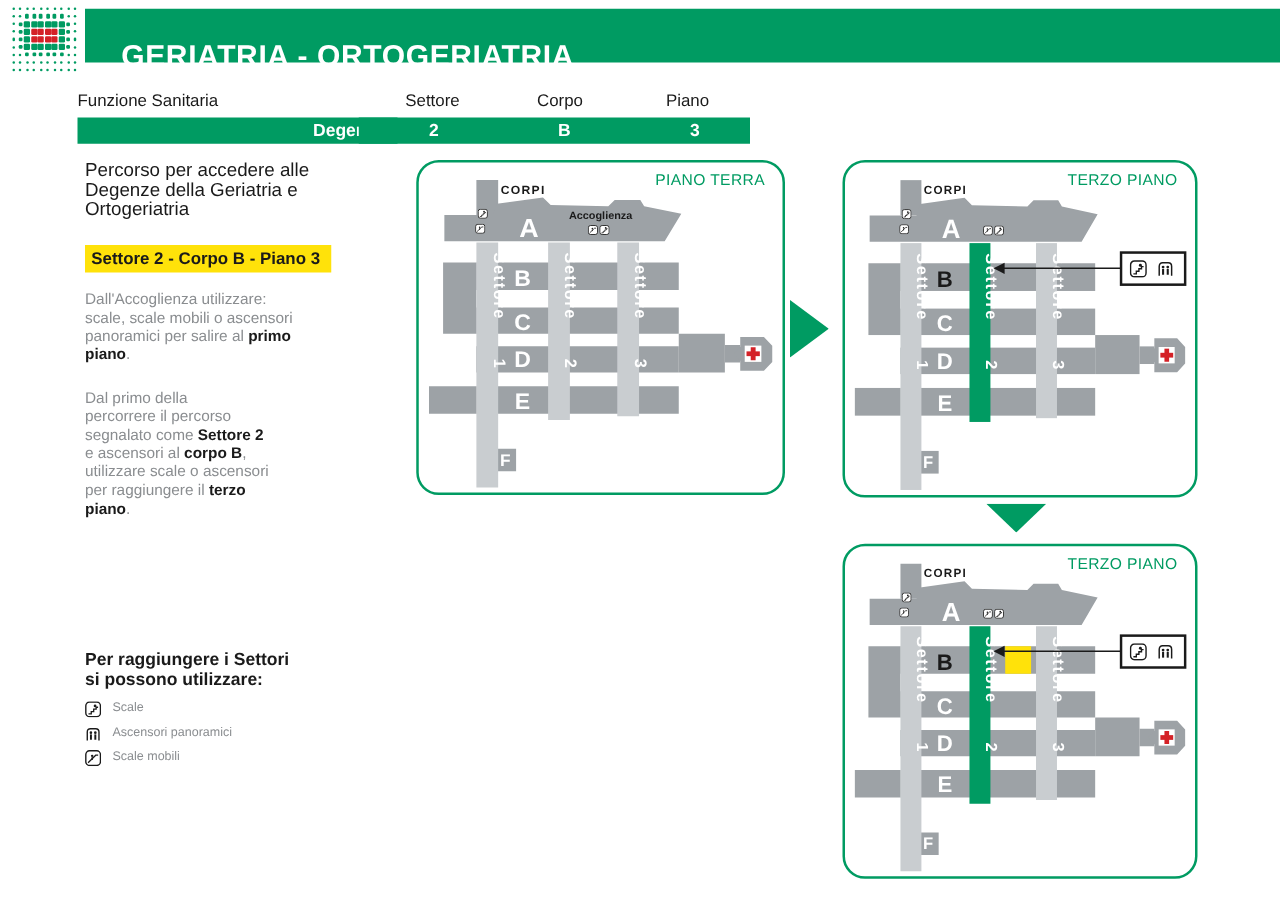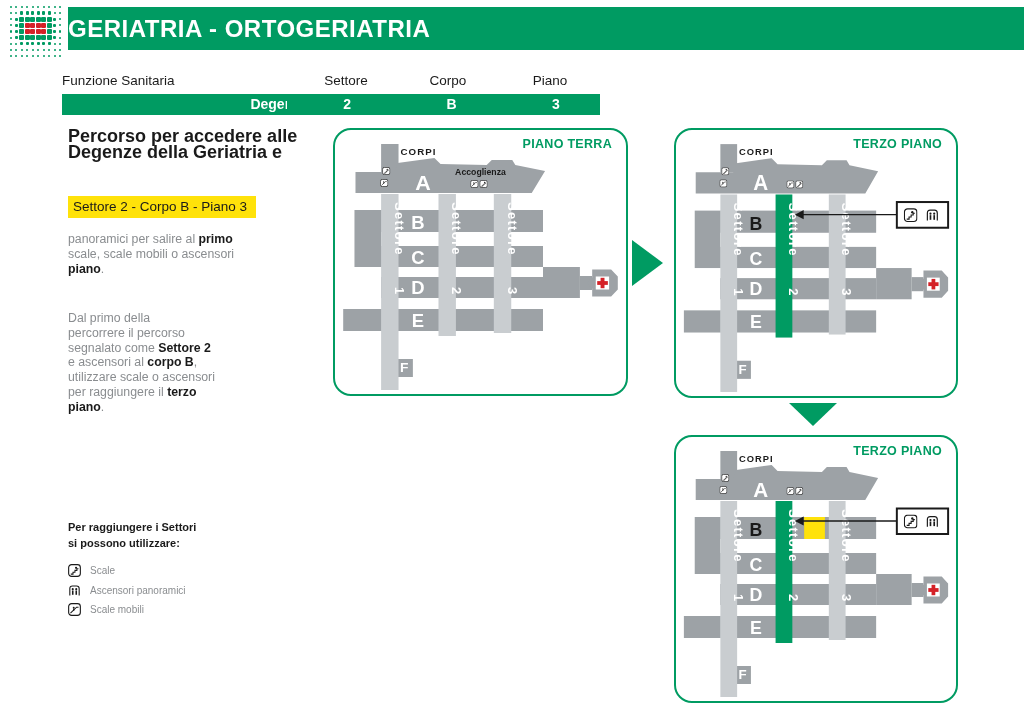--- a/index.html
+++ b/index.html
@@ -10,47 +10,47 @@
   
   .logo{left:8px;top:4px;width:55px;height:55px;display:flex;flex-direction:column;justify-content:space-between}
   .logo-row{display:flex;height:6px}
   .logo-cell{width:5.5px;height:6px;display:flex;align-items:center;justify-content:center}
   .dot{border-radius:1px;background:var(--green)}
   .dot.s{width:2.2px;height:2.2px}
   .dot.m{width:3.4px;height:3.4px}
   .dot.l{width:4.6px;height:4.6px}
   .dot.R{width:4.6px;height:4.6px;background:var(--red)}
   .title-bar{left:68px;top:7px;width:956px;height:43px;background:var(--green)}
-  .title-bar h1{margin:0;font-size:24px;line-height:43px;color:#fff;font-weight:bold;letter-spacing:.5px}
+  .title-bar h1{margin:17px;padding-left:12px;font-size:24px;line-height:43px;color:#fff;font-weight:bold;letter-spacing:.5px}
   
   .tbl-head{top:73px;height:18px;font-size:13.5px;color:var(--ink)}
   .fn-head{left:62px;width:218px;}
   .col-head{left:295px;width:306px;display:flex}
   .col-head div{flex:1;text-align:center}
   .bar{top:94px;height:21px;background:var(--green);color:#fff;font-weight:bold;font-size:14px;line-height:21px}
   .bar1{left:62px;width:256px;text-align:right;padding-right:10px}
   .bar2{left:287px;width:313px;display:flex}
   .bar2 .cell{flex:1;text-align:center;position:relative;left:8px}
   
-  .intro{left:68px;top:129px;width:230px;font-size:18px;font-weight:bold;color:var(--ink);line-height:15.5px}
-  .hl{left:68px;top:196px;background:var(--yellow);padding:3px 9px 4px 5px;font-size:13.5px;font-weight:normal;color:var(--ink)}
+  .intro{left:68px;top:129px;width:230px;font-size:15px;font-weight:normal;color:var(--ink);line-height:15.5px}
+  .hl{left:68px;top:196px;background:var(--yellow);padding:3px 9px 4px 5px;font-size:13.5px;font-weight:bold;color:var(--ink)}
   .para{left:68px;width:235px;font-size:12.3px;color:var(--tgray);line-height:14.8px}
   .para b{color:var(--ink)}
   .p1{top:232px}.p2{top:311px}
-  .legend-title{left:68px;top:520px;font-size:11px;font-weight:bold;color:var(--ink);line-height:15.5px}
+  .legend-title{left:68px;top:520px;font-size:14px;font-weight:bold;color:var(--ink);line-height:15.5px}
   .legend{left:68px;top:561px}
-  .legend-item{display:flex;align-items:center;gap:9px;height:19.5px}
+  .legend-item{display:flex;align-items:flex-start;gap:9px;height:19.5px}
   .legend-item svg{width:13px;height:13px;flex:0 0 13px}
   .legend-item span{font-size:10px;color:var(--tgray)}
   
   .panel{border:2px solid var(--green);border-radius:18px;background:#fff}
   .panel-1{left:333px;top:128px;width:295px;height:268px}
   .panel-2{left:674px;top:128px;width:284px;height:270px}
   .panel-3{left:674px;top:435px;width:284px;height:268px}
-  .panel-title{position:absolute;top:7px;right:14px;font-size:12.5px;font-weight:bold;color:var(--green);letter-spacing:.3px}
+  .panel-title{position:absolute;top:7px;right:14px;font-size:12.5px;font-weight:normal;color:var(--green);letter-spacing:.3px}
   .panel-map, .panel-map svg{position:absolute;inset:0;width:100%;height:100%}
   .hidden-defs{position:absolute;width:0;height:0;overflow:hidden}
 </style>
 </head>
 <body>
 
 <svg class="hidden-defs" aria-hidden="true">
   <defs>
     <symbol id="sym-stairs" viewBox="0 0 20 20">
       <rect x="1" y="1" width="18" height="18" rx="4.5" fill="#fff" stroke="#1a1a1a" stroke-width="1.7"></rect>
@@ -378,25 +378,27 @@
   <div class="abs bar bar1">Degenza</div>
   <div class="abs bar bar2">
     <div class="cell">2</div>
     <div class="cell">B</div>
     <div class="cell">3</div>
   </div>
 
   <div class="abs intro" id="intro">
       <div><span>Percorso per accedere alle</span></div>
       <div><span>Degenze della Geriatria e</span></div>
+      <div><span>Ortogeriatria</span></div>
     </div>
   <div class="abs hl">Settore 2 - Corpo B - Piano 3</div>
   <div class="abs para p1" id="para1">
+      <div><span>Dall'Accoglienza utilizzare:</span></div>
+      <div><span>scale, scale mobili o ascensori</span></div>
       <div><span>panoramici per salire al </span><b>primo</b></div>
-      <div><span>scale, scale mobili o ascensori</span></div>
       <div><b>piano</b><span>.</span></div>
     </div>
   <div class="abs para p2" id="para2">
       <div><span>Dal primo della</span></div>
       <div><span>percorrere il percorso</span></div>
       <div><span>segnalato come </span><b>Settore 2</b></div>
       <div><span>e ascensori al </span><b>corpo B</b><span>,</span></div>
       <div><span>utilizzare scale o ascensori</span></div>
       <div><span>per raggiungere il </span><b>terzo</b></div>
       <div><b>piano</b><span>.</span></div>

